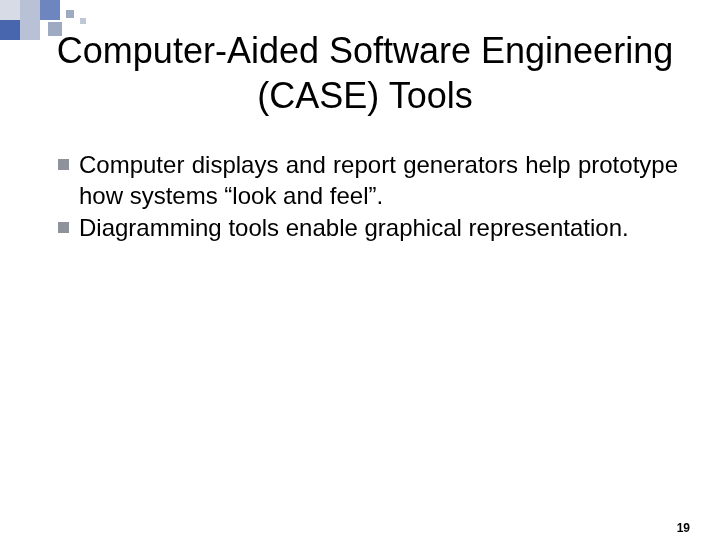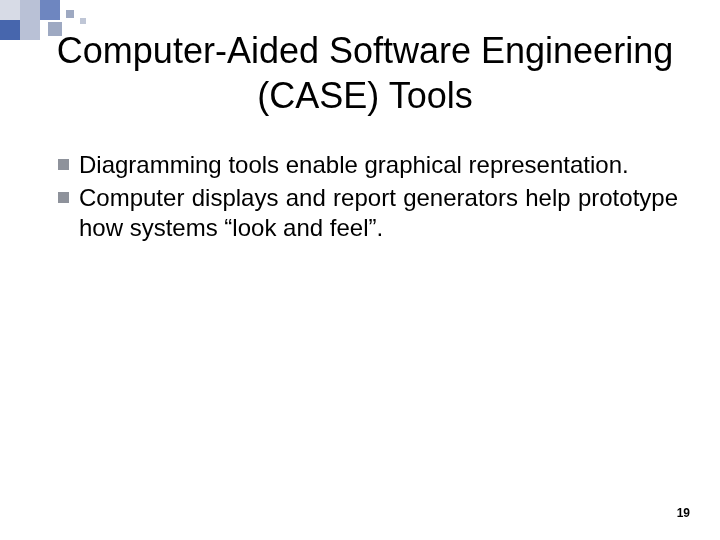--- a/index.html
+++ b/index.html
@@ -53,21 +53,21 @@
   }
   .bullet-text {
     font-size: 24px;
     line-height: 1.28;
     color: #000;
     text-align: justify;
     flex: 1;
   }
   .page-number {
     position: absolute;
-    bottom: 20px;
+    bottom: 5px;
     right: 30px;
     font-size: 12px;
     font-weight: bold;
     color: #000;
     margin-left: 12px;
   }
 </style>
 </head>
 <body>
 
@@ -80,21 +80,21 @@
     <div class="sq" style="left: 48px; top: 22px; width: 14px; height: 14px; background: rgb(158, 169, 194);"></div>
     <div class="sq" style="left: 66px; top: 10px; width: 8px; height: 8px; background: rgb(158, 169, 194);"></div>
     <div class="sq" style="left: 80px; top: 18px; width: 6px; height: 6px; background: rgb(191, 198, 214);"></div>
   </div>
 
 <h1 class="title">Computer-Aided Software Engineering (CASE) Tools</h1>
 
 <div class="bullets" id="bullets">
     <div class="bullet-row">
       <div class="bullet-mark"></div>
-      <div class="bullet-text">Diagramming tools enable graphical representation.</div>
+      <div class="bullet-text">Computer displays and report generators help prototype how systems “look and feel”.</div>
     </div>
     <div class="bullet-row">
       <div class="bullet-mark"></div>
-      <div class="bullet-text">Computer displays and report generators help prototype how systems “look and feel”.</div>
+      <div class="bullet-text">Diagramming tools enable graphical representation.</div>
     </div>
   </div>
 
 <div class="page-number">19</div>
 
 </body></html>

